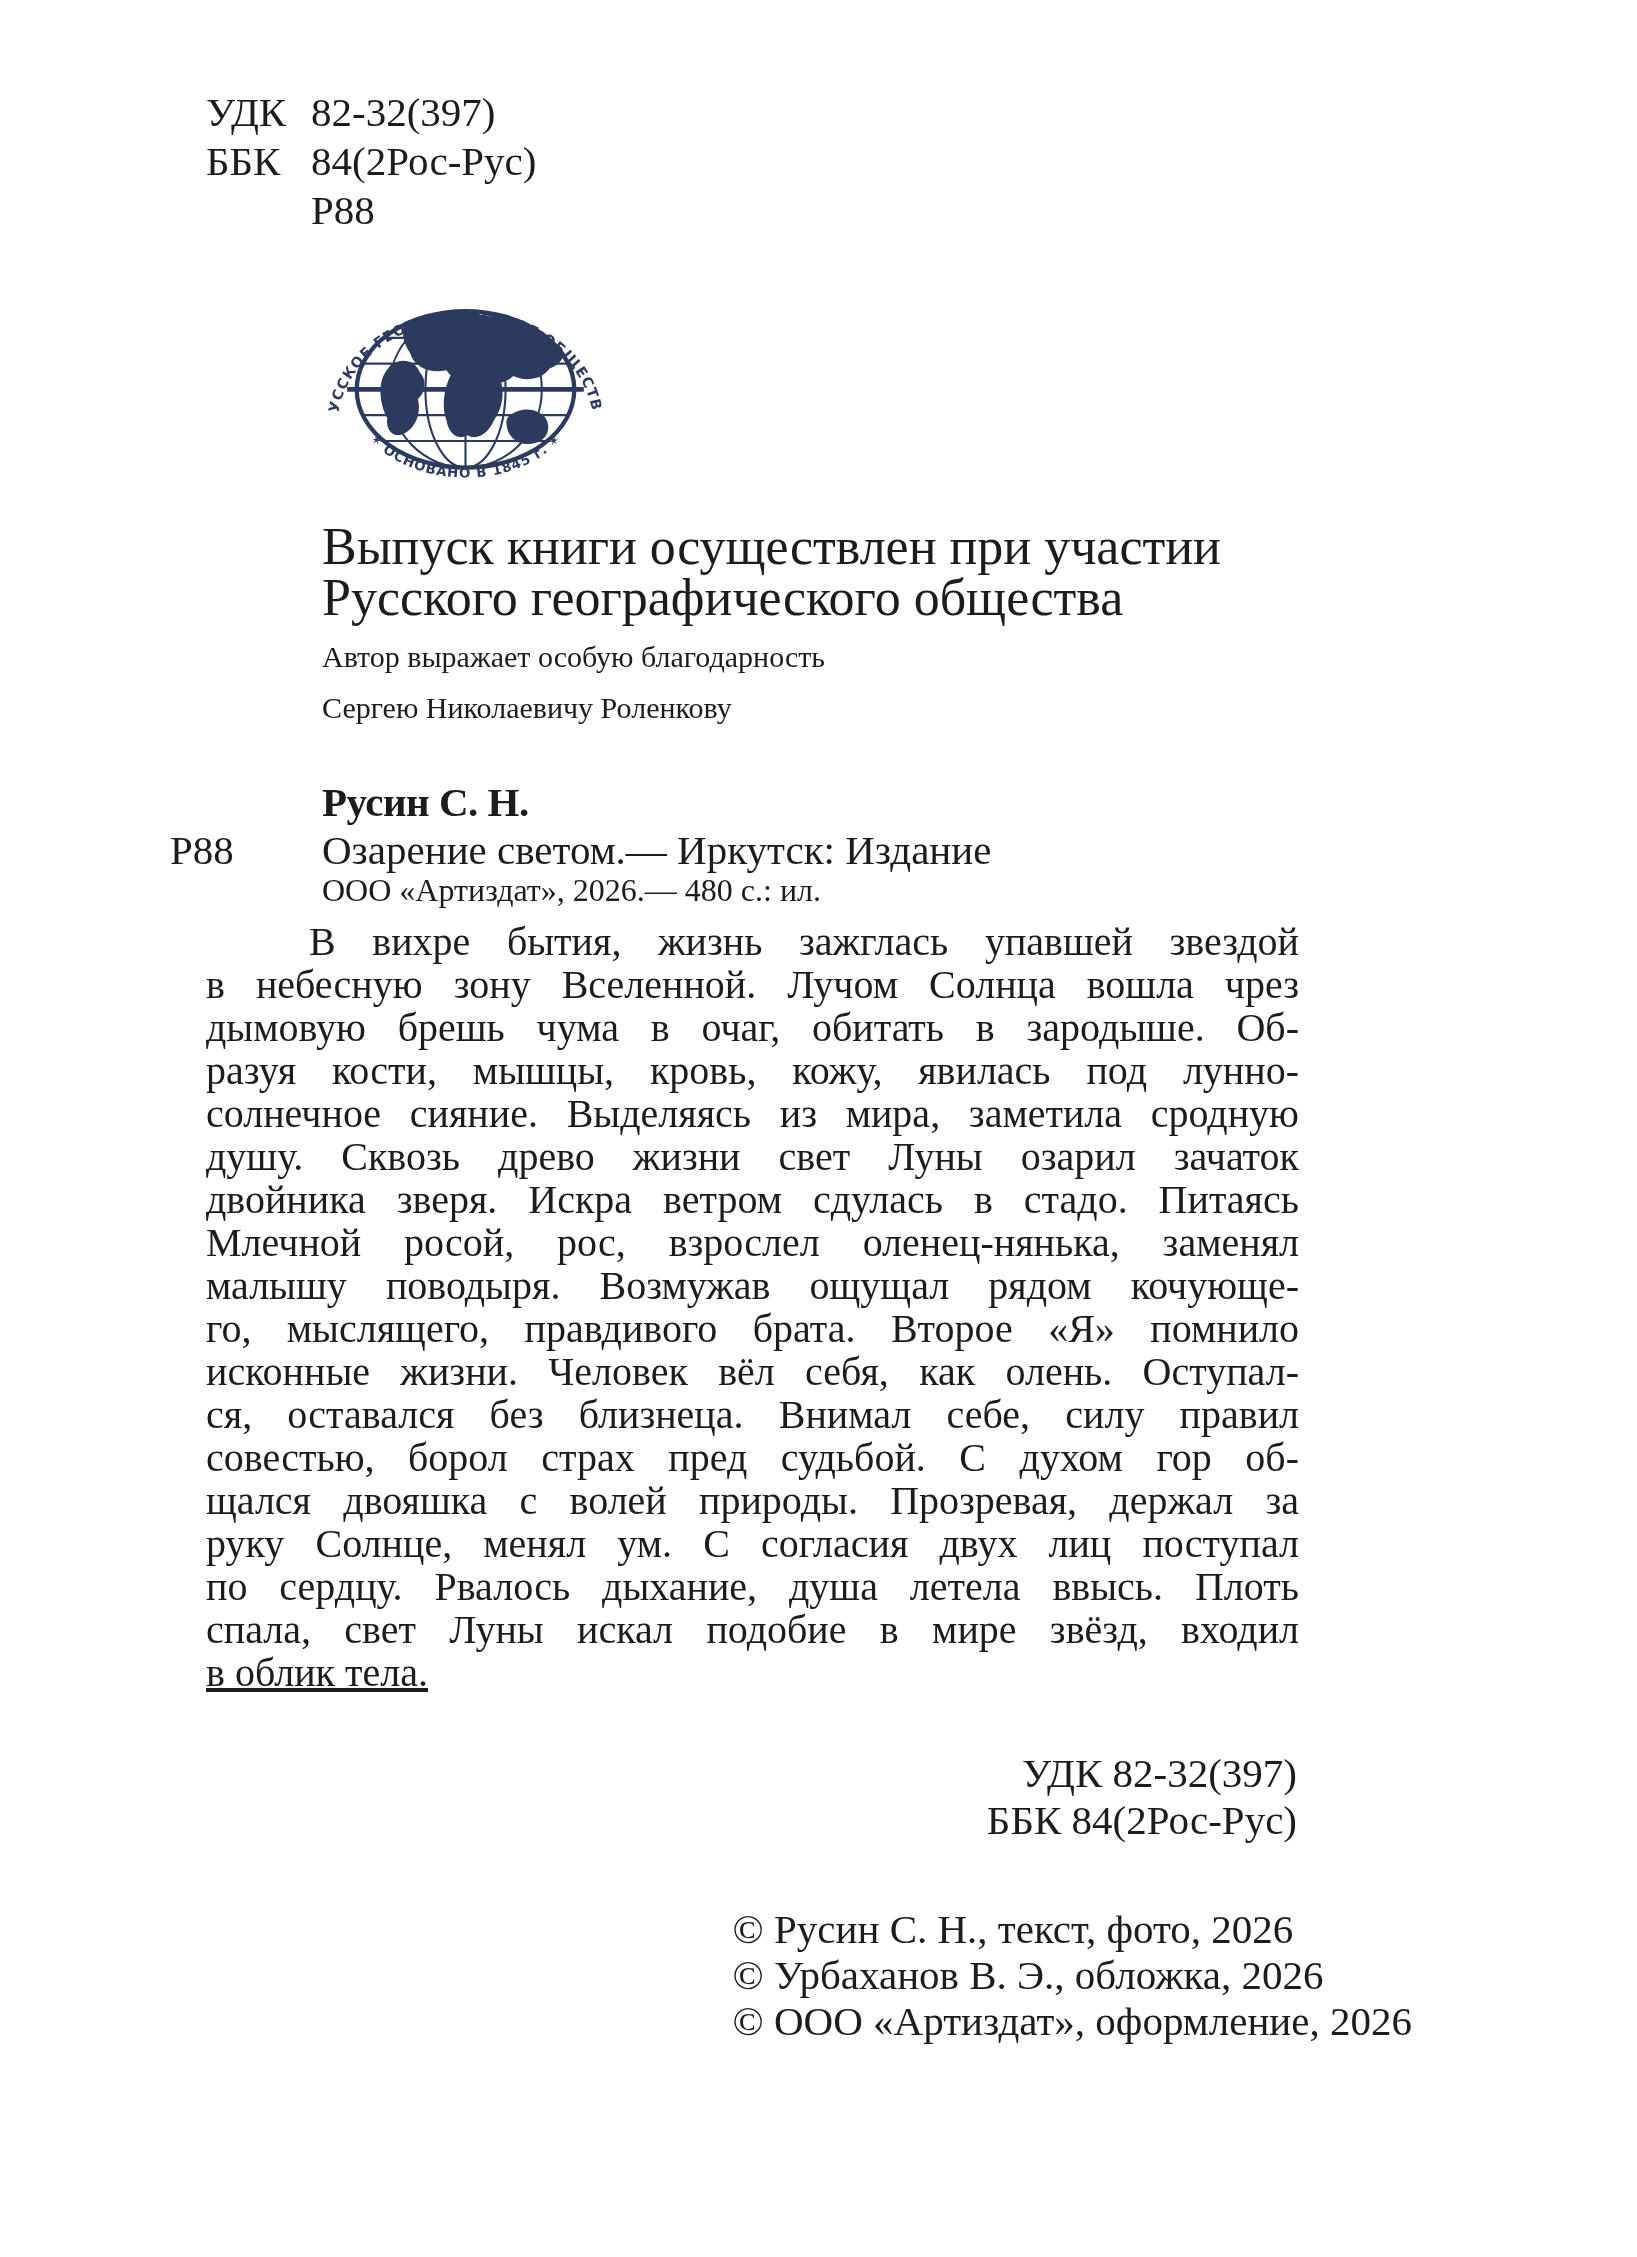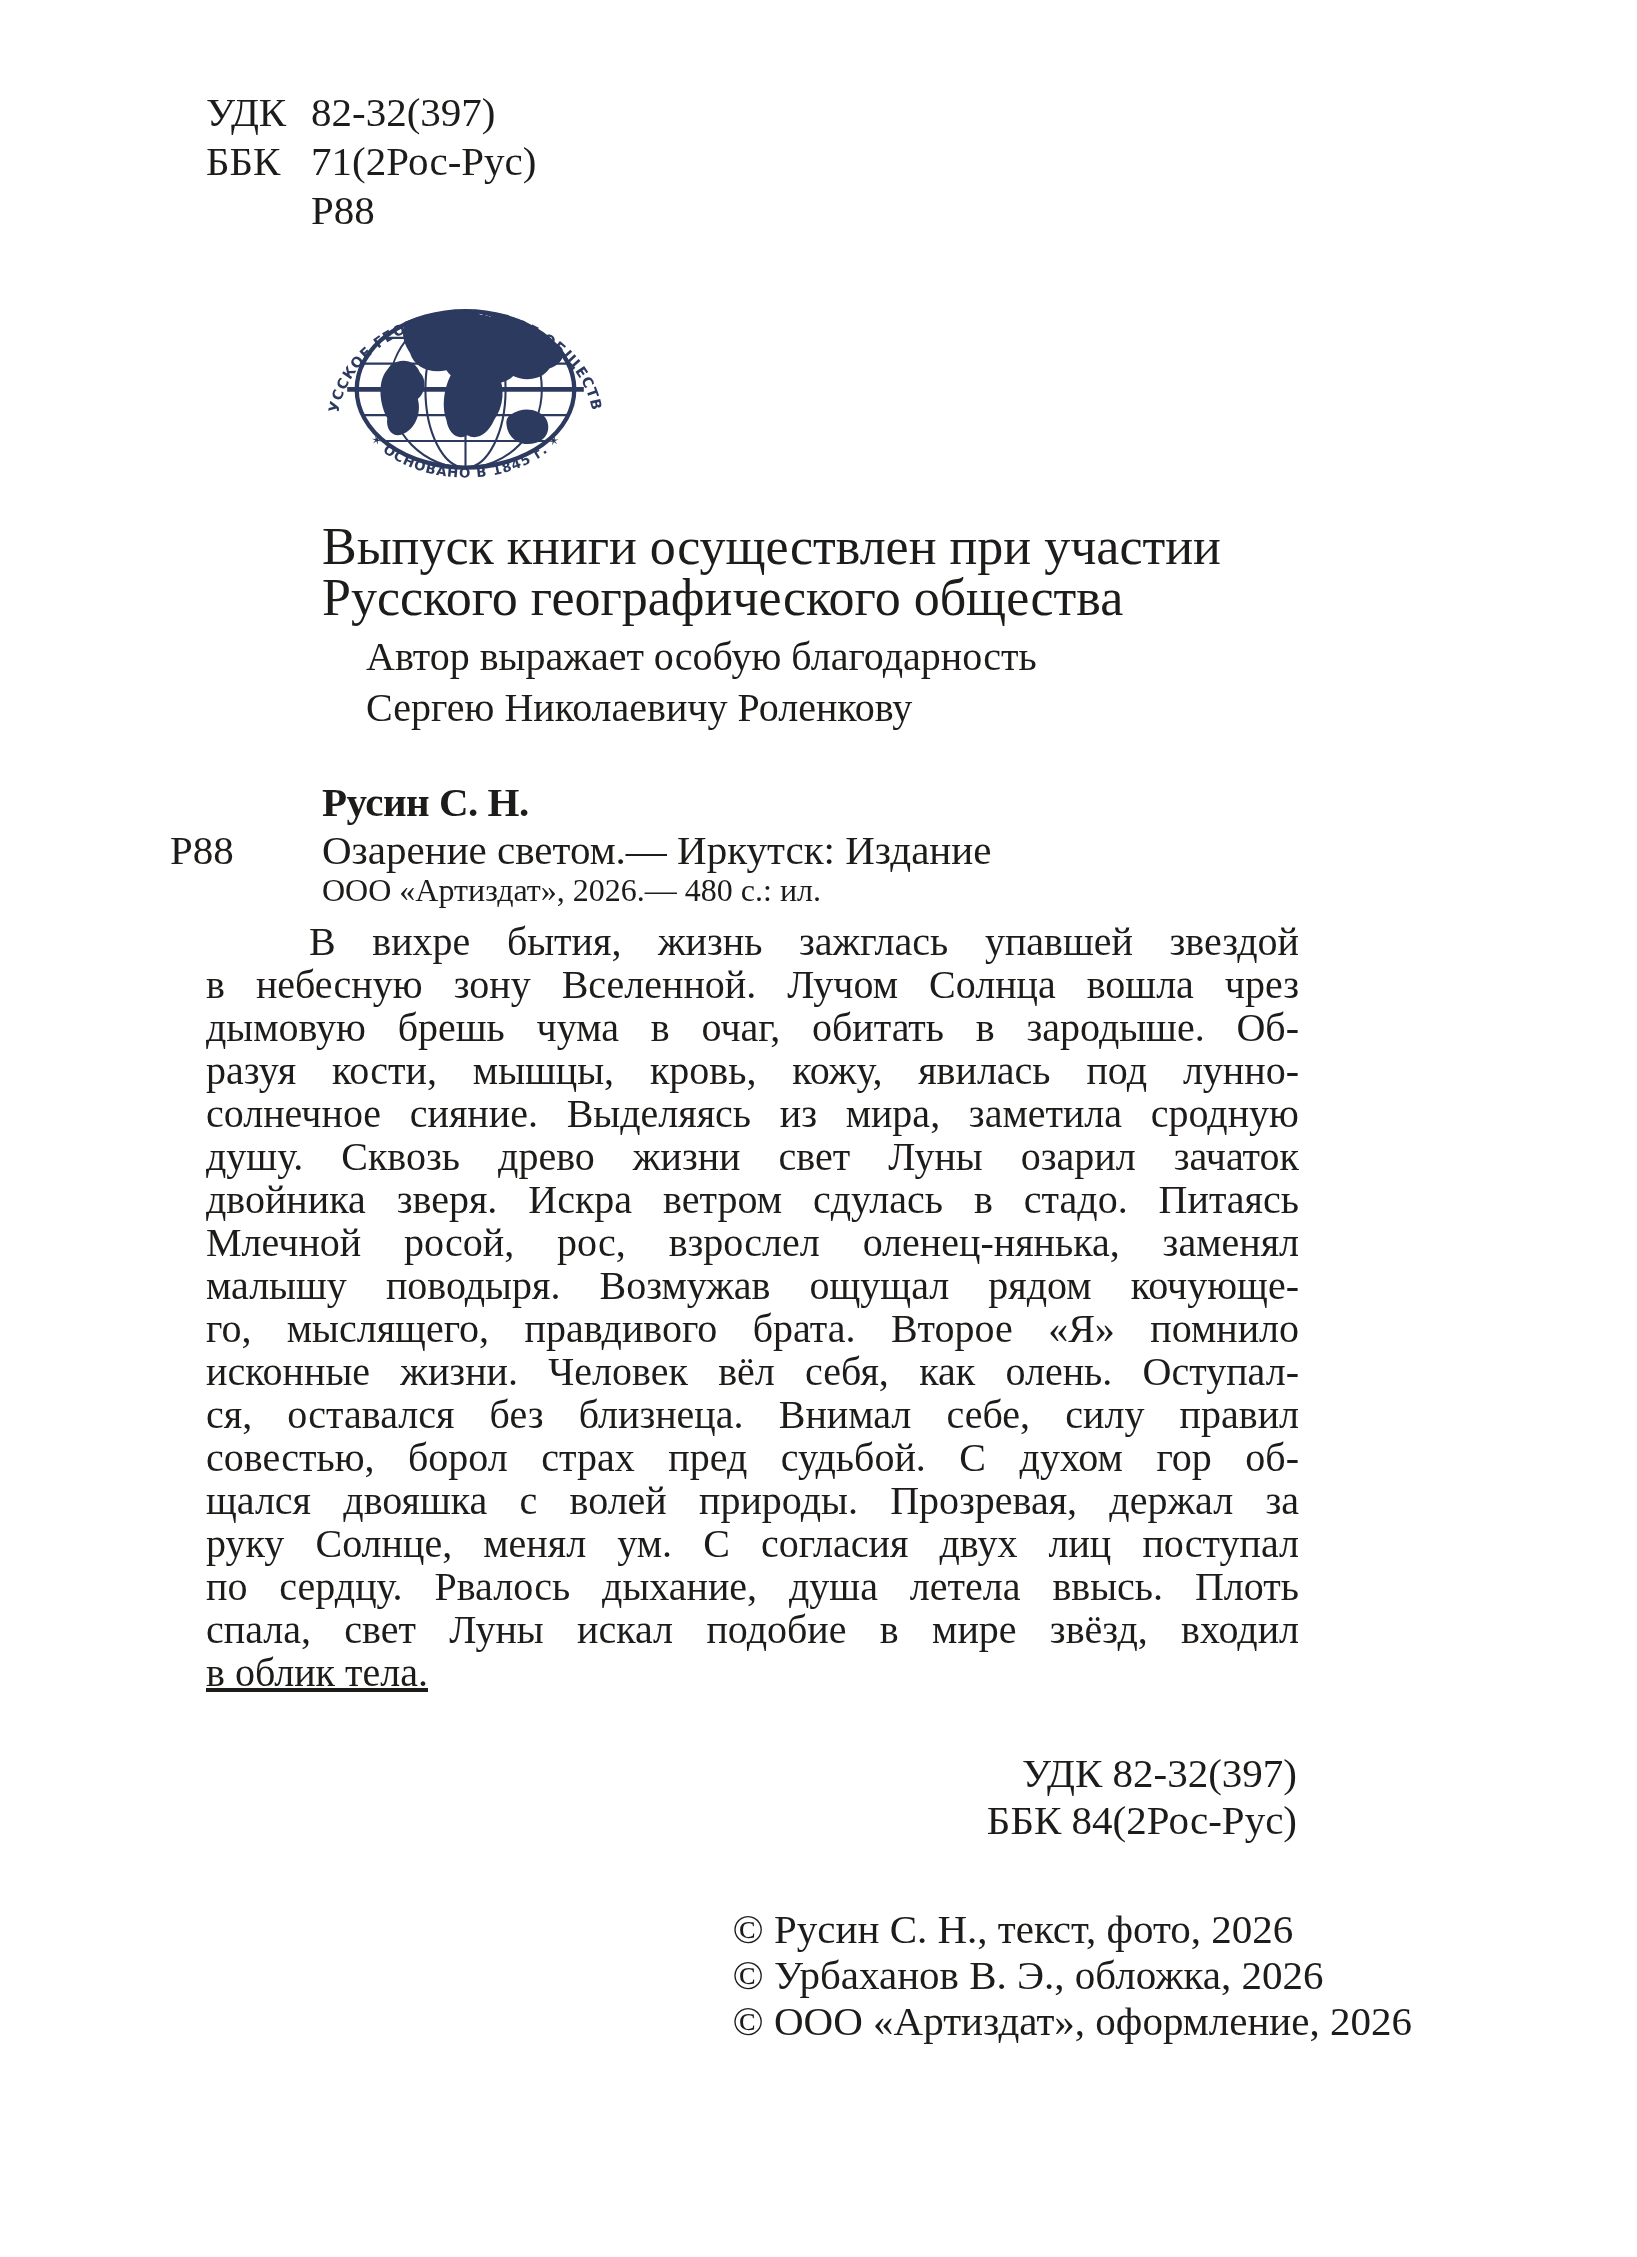--- a/index.html
+++ b/index.html
@@ -8,21 +8,21 @@
     font-family:"Liberation Serif","DejaVu Serif",serif; color:#1d1c1a;
     overflow:hidden;
   }
   
   .codes-top { position:absolute; left:206px; top:88px; font-size:41px; line-height:49px; white-space:nowrap; }
   .code-label { display:inline-block; width:105px; }
   
   .logo-box { position:absolute; left:322px; top:273px; width:287px; height:229px; }
   
   .participation { position:absolute; left:322px; top:521px; font-size:52px; line-height:51px; white-space:nowrap; }
-  .gratitude     { position:absolute; left:322px; top:631px; font-size:40px; line-height:51px; white-space:nowrap;margin-left:44px; }
+  .gratitude     { position:absolute; left:322px; top:631px; font-size:30px; line-height:51px; white-space:nowrap; }
   
   .colophon-author { position:absolute; left:322px; top:778px; font-size:41px; font-weight:bold; letter-spacing:-0.5px; white-space:nowrap;text-align:right; }
   .colophon-line1  { position:absolute; left:170px; top:826px; font-size:41px; white-space:nowrap; }
   .colophon-code   { display:inline-block; width:152px; }
   .colophon-line2  { position:absolute; left:322px; top:872px; font-size:32px; white-space:nowrap; }
   
   .annotation { position:absolute; left:206px; top:920px; width:1093px; font-size:40px; line-height:43px; }
   .ann-line   { text-align:justify; text-align-last:justify; }
   .ann-first  { padding-left:103px; }
   .ann-last   { text-align-last:left;text-decoration:underline; }
@@ -34,21 +34,21 @@
 </head>
 <body>
 
 <div class="page">
 
   <div class="codes-top">
     <div>
       <span class="code-label">УДК</span><span>82-32(397)</span>
     </div>
     <div>
-      <span class="code-label">ББК</span><span>71(2Рос-Рус)</span>
+      <span class="code-label">ББК</span><span>84(2Рос-Рус)</span>
     </div>
     <div>
       <span class="code-label"></span><span>Р88</span>
     </div>
   </div>
 
   <div class="logo-box">
     <svg viewBox="0 0 300 240" width="287" height="229">
       <defs>
         <clipPath id="globeClip">

